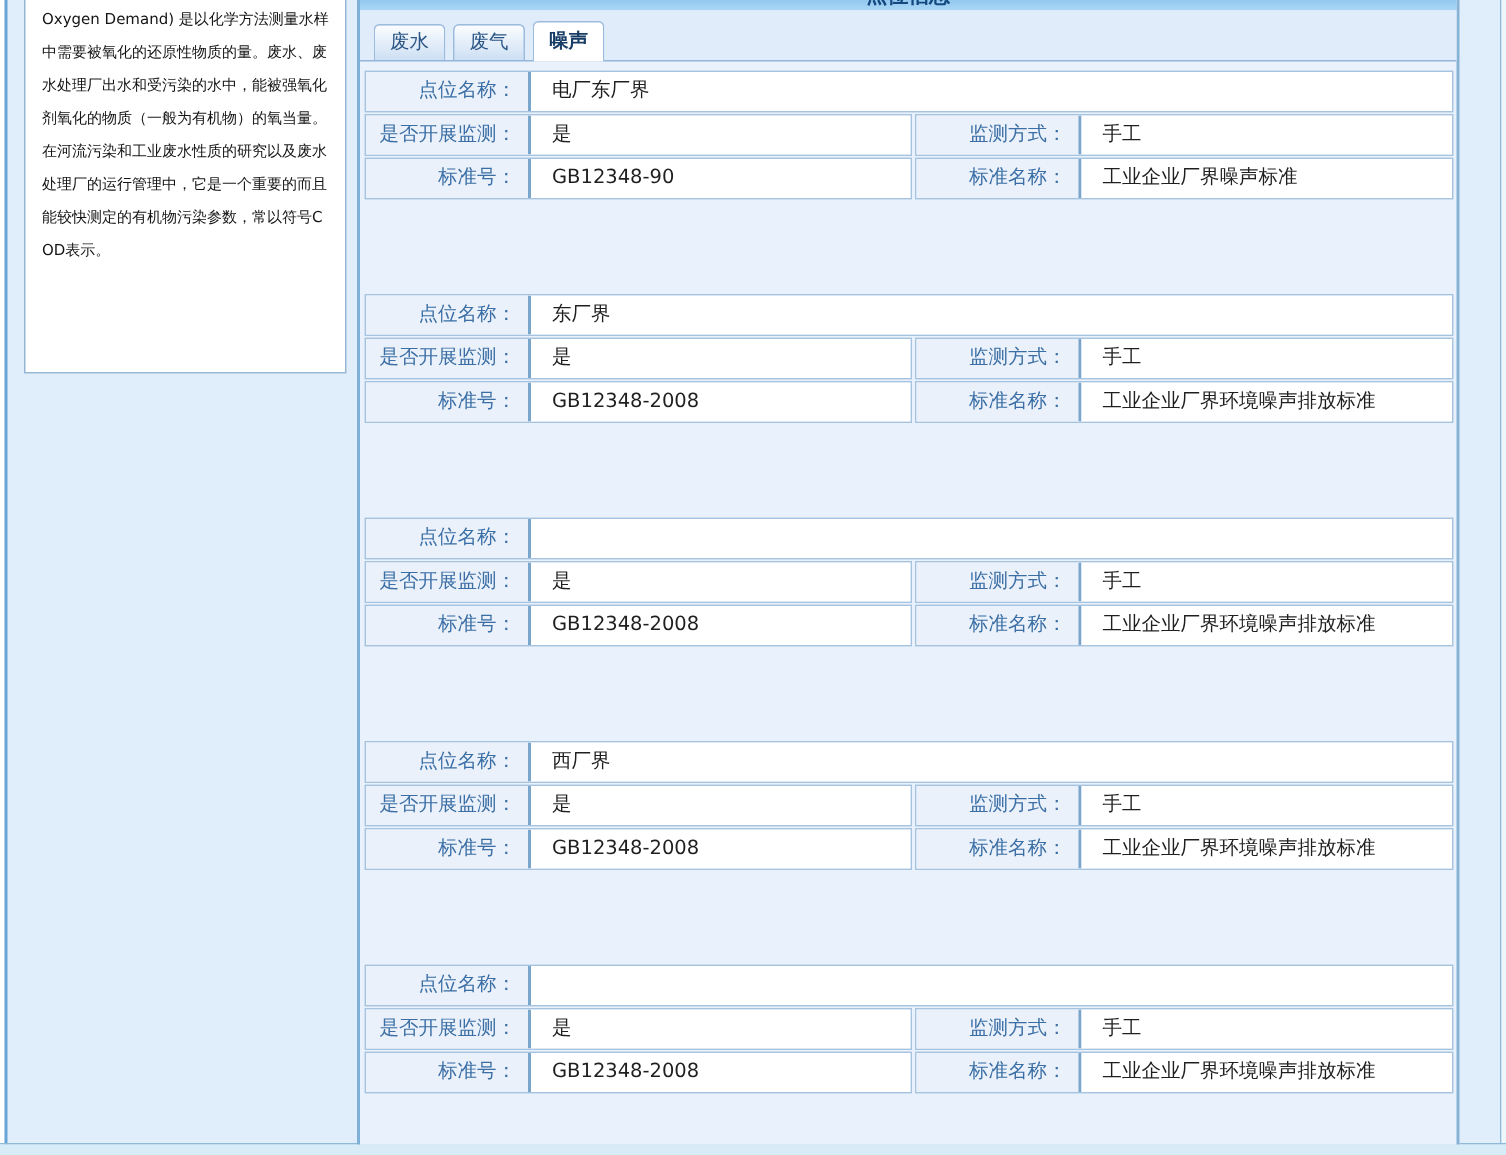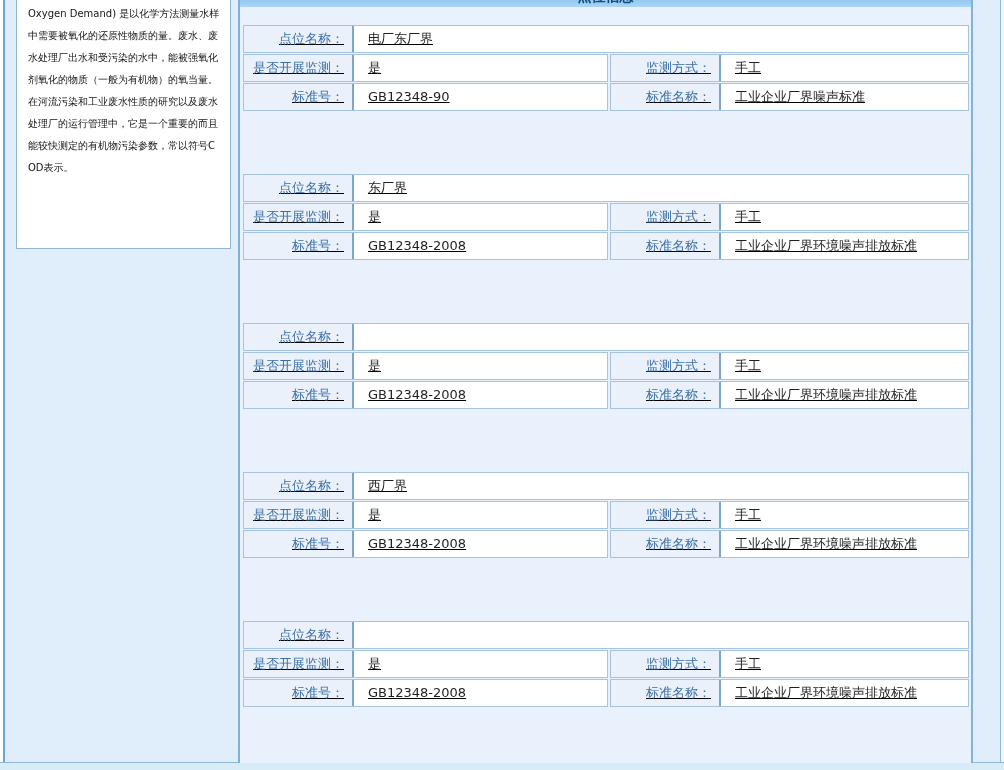--- a/index.html
+++ b/index.html
@@ -91,21 +91,21 @@
     z-index: 2;
   }
 
   .content {
     height: 721px;
     padding-top: 2px;
     overflow: hidden;
   }
 
   
-  .block { margin: 16px 2px 63px 3px; text-decoration: underline; }
+  .block { margin: 4px 2px 63px 3px; }
   .row { display: flex; height: 28px; margin-bottom: 1px; }
   .cellbox {
     display: flex;
     border: 1px solid #a6c4e0;
     background: #ffffff;
     overflow: hidden;
   }
   .cellbox.full { flex: 1; }
   .cellbox.half-left { width: 365px; margin-right: 2px; }
   .cellbox.half-right { flex: 1; }
@@ -143,20 +143,25 @@
 <div class="edge-strip-bottom"></div>
 
 <div class="sidebar-box">
   <div class="sidebar-text">Oxygen Demand) 是以化学方法测量水样中需要被氧化的还原性物质的量。废水、废水处理厂出水和受污染的水中，能被强氧化剂氧化的物质（一般为有机物）的氧当量。在河流污染和工业废水性质的研究以及废水处理厂的运行管理中，它是一个重要的而且能较快测定的有机物污染参数，常以符号COD表示。</div>
 </div>
 
 <div class="main-panel">
   <div class="title-bar">
     <span class="title-text">点位信息</span>
   </div>
+  <div class="tab-strip">
+      <div class="tab">废水</div>
+      <div class="tab">废气</div>
+      <div class="tab active">噪声</div>
+    </div>
   <div class="content">
       <div class="block">
     <div class="row">
       <div class="cellbox full">
         <div class="lbl">点位名称：</div>
         <div class="val">电厂东厂界</div>
       </div>
     </div>
     <div class="row">
       <div class="cellbox half-left">

